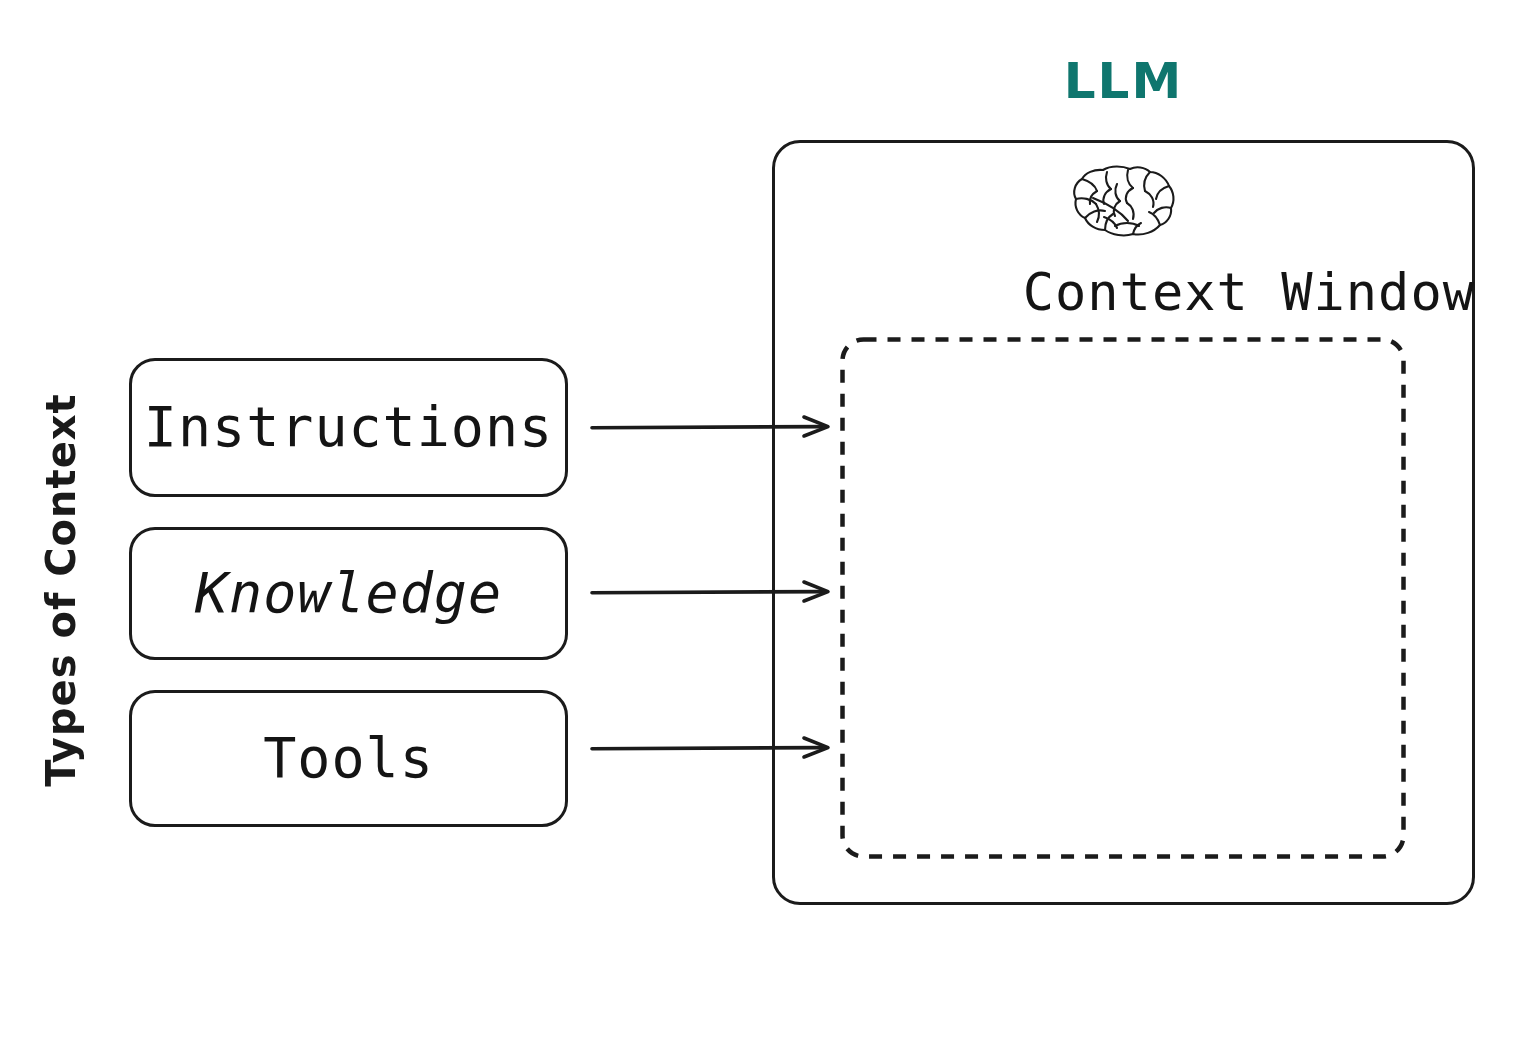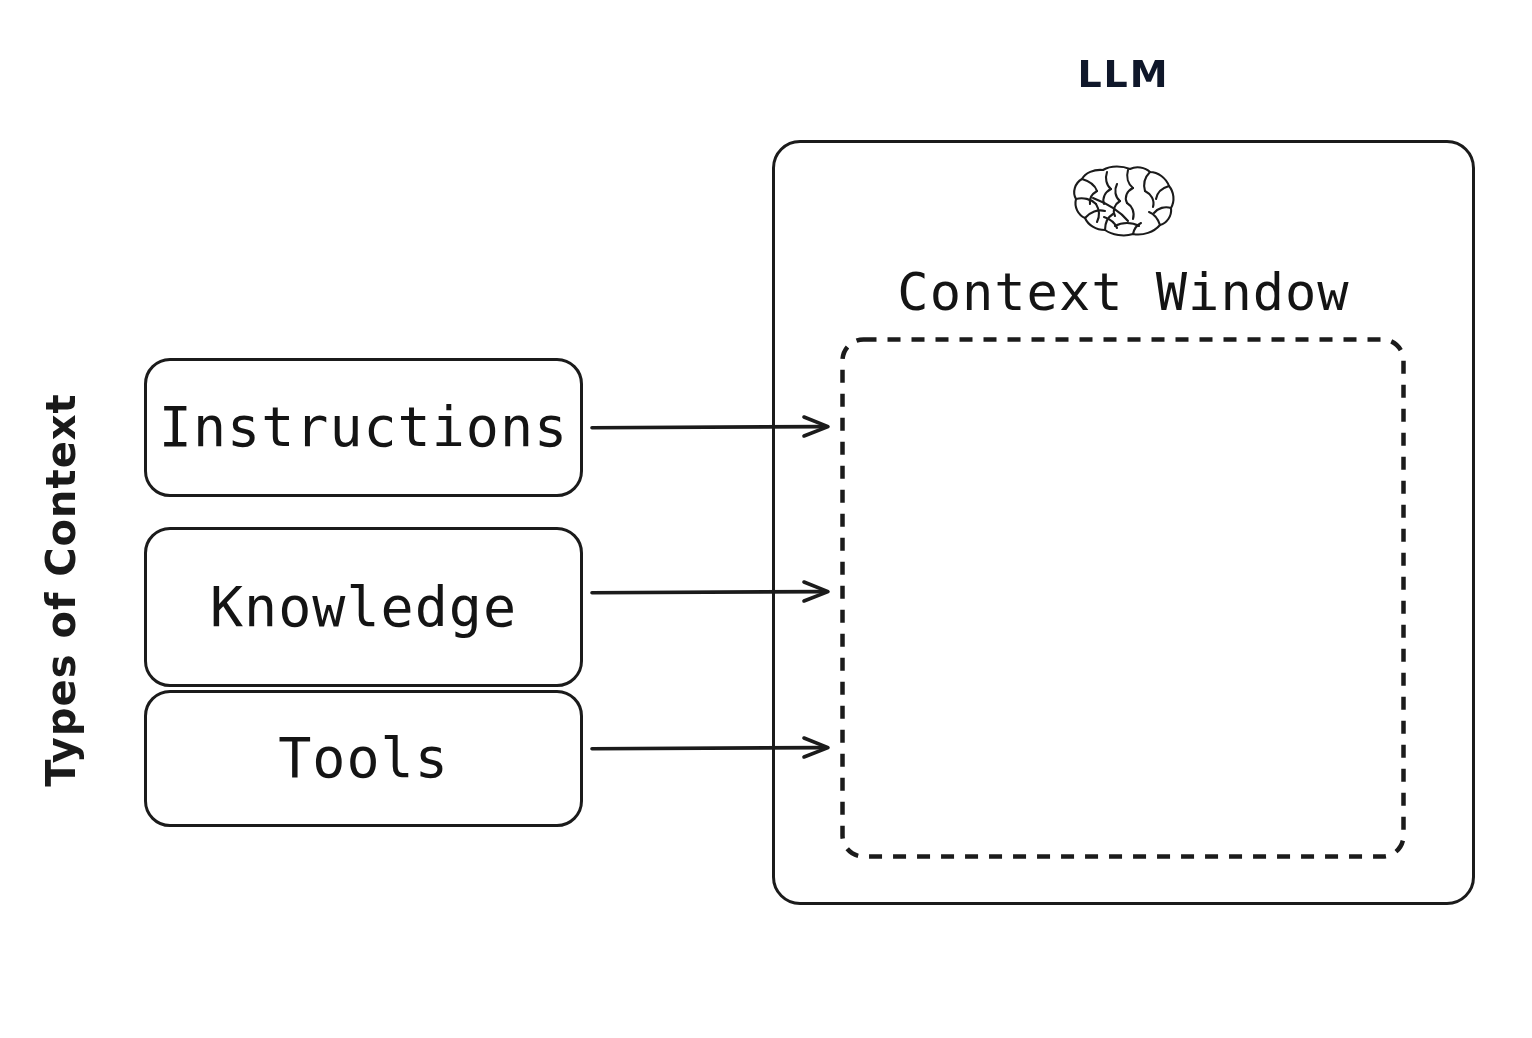--- a/index.html
+++ b/index.html
@@ -37,42 +37,42 @@
     font-size: 40px;
     letter-spacing: 1px;
     color: #1a1a1a;
     white-space: nowrap;
     user-select: none;
   }
 
   
   .ctx-box {
     position: absolute;
-    left: 144px;
+    left: 129px;
     width: 439px;
     box-sizing: border-box;
     border: 3.5px solid #1b1b1b;
     border-radius: 26px;
     background: #ffffff;
     display: flex;
     align-items: center;
     justify-content: center;
   }
   .ctx-box-label {
     font-family: "DejaVu Sans Mono", monospace;
     font-size: 55px;
     font-weight: 500;
     color: #141414;
     letter-spacing: 1px;
     line-height: 1;
     white-space: nowrap;
   }
 
   #box-instructions { top: 358px; height: 139px; }
-  #box-knowledge    { top: 527px; height: 160px; }
+  #box-knowledge    { top: 527px; height: 133px; font-style: italic; }
   #box-tools        { top: 690px; height: 137px; align-items: center; }
 
   
   .arrow-svg {
     position: absolute;
     left: 590px;
     width: 250px;
     height: 34px;
     overflow: visible;
   }
@@ -94,42 +94,42 @@
   }
 
   #llm-title {
     position: absolute;
     left: 772px;
     top: 52px;
     width: 703px;
     text-align: center;
     font-family: "DejaVu Sans", sans-serif;
     font-weight: 700;
-    font-size: 38px;
+    font-size: 50px;
     letter-spacing: 2px;
-    color: #0f172a;
+    color: #0f766e;
     user-select: none;
   }
 
   
   #brain-icon {
     position: absolute;
     left: 1070px;
     top: 164px;
     width: 108px;
     height: 76px;
   }
 
   
   #context-window-label {
     position: absolute;
     left: 772px;
     top: 262px;
     width: 703px;
-    text-align: center;
+    text-align: right;
     font-family: "DejaVu Sans Mono", monospace;
     font-size: 52px;
     font-weight: 500;
     letter-spacing: 1px;
     color: #141414;
     white-space: nowrap;
     user-select: none;
   }
 
   

